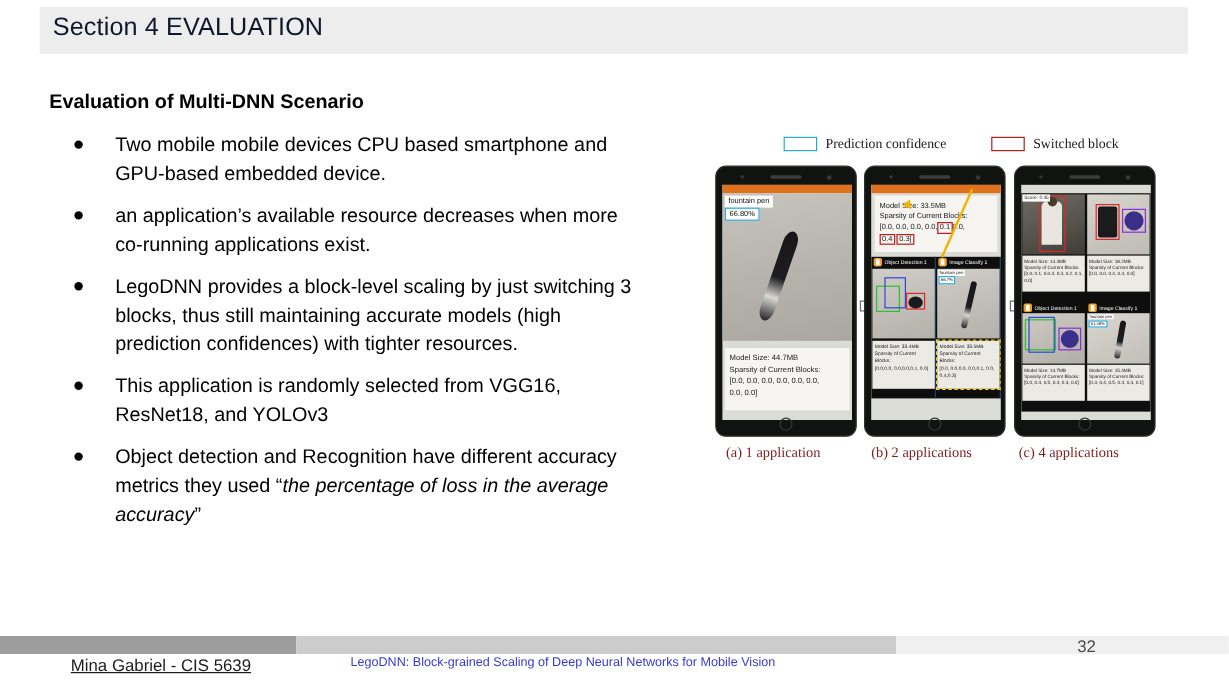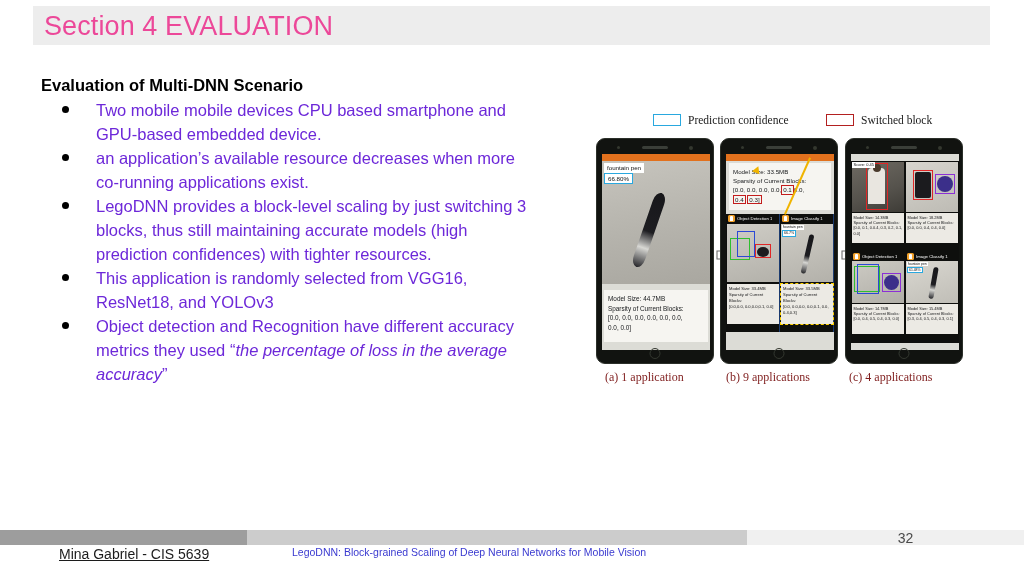--- a/index.html
+++ b/index.html
@@ -21,22 +21,22 @@
     left: 33px;
     top: 6px;
     width: 957px;
     height: 39px;
     background: #ededed;
   }
   #section-title {
     position: absolute;
     left: 44px;
     top: 11px;
-    font-size: 27px;
-    color: #ec4899;
+    font-size: 21px;
+    color: #0f172a;
     letter-spacing: 0.1px;
     white-space: nowrap;
     text-align: right;
   }
 
   
   #content-heading {
     position: absolute;
     left: 41px;
     top: 76px;
@@ -52,22 +52,22 @@
     width: 470px;
     list-style: none;
     margin: 0;
     padding: 0;
   }
   #bullet-list li {
     position: relative;
     padding-left: 36px;
     font-size: 16.5px;
     line-height: 24px;
-    color: #6d28d9;
-    margin: 0 0 0 0;
+    color: #000000;
+    margin: 11px 0 0 0;
   }
   #bullet-list li .bullet-dot {
     position: absolute;
     left: 2px;
     top: 8px;
     width: 7px;
     height: 7px;
     background: #000;
     border-radius: 50%;
   }
@@ -689,21 +689,21 @@
 
         </div>
       </div>
       <div class="home-btn"></div>
     </div>
 
   </div>
 
   <div id="captions">
     <div class="caption" id="cap-a">(a) 1 application</div>
-    <div class="caption" id="cap-b">(b) 9 applications</div>
+    <div class="caption" id="cap-b">(b) 2 applications</div>
     <div class="caption" id="cap-c">(c) 4 applications</div>
   </div>
 </div>
 
 <div id="footer-seg-left"></div>
 <div id="footer-seg-mid"></div>
 <div id="footer-seg-right"></div>
 <div id="page-number">32</div>
 <div id="footer-author">Mina Gabriel - CIS  5639</div>
 <div id="footer-link">LegoDNN: Block-grained Scaling of Deep Neural Networks for Mobile Vision</div>

